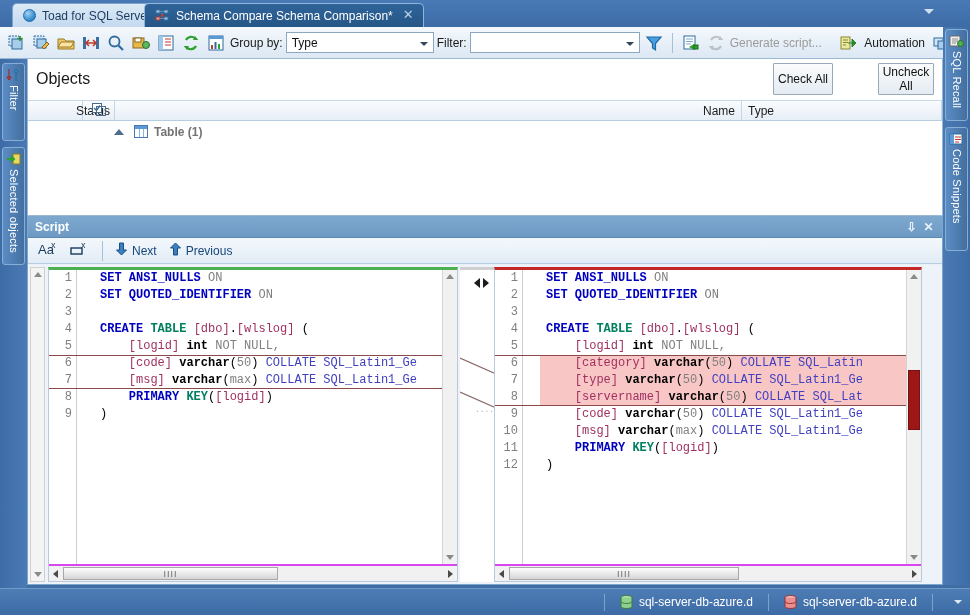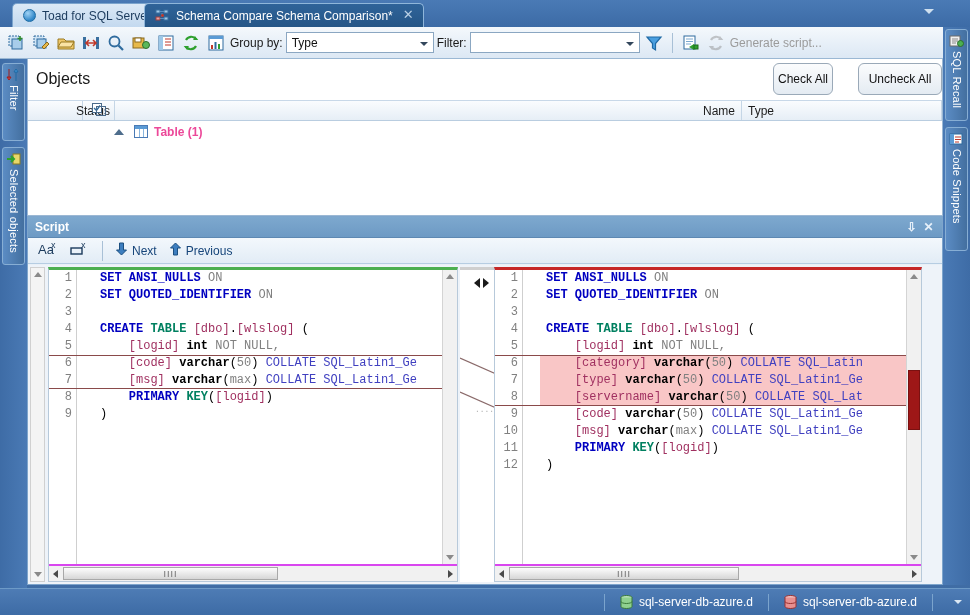--- a/index.html
+++ b/index.html
@@ -136,46 +136,46 @@
     position: relative; height: 42px;
     background: #ffffff; border-bottom: 1px solid #c8d8e8;
   }
   .objects-title {
     position: absolute; left: 8px; top: 11px;
     font-size: 16px; color: #1a1a1a;
   }
   .btn {
     position: absolute; top: 4px; height: 32px;
     background: linear-gradient(180deg,#fbfcfd 0%, #e4ebf2 100%);
-    border: 1px solid #9aa9b8; border-radius: 6px;
+    border: 1px solid #9aa9b8; border-radius: 1px;
     font-size: 12px; color: #111; cursor: pointer;
     font-family: "Liberation Sans", sans-serif;
   }
   #check-all { right: 109px; width: 60px; }
-  #uncheck-all { right: 0; width: 84px; }
+  #uncheck-all { right: 8px; width: 56px; }
 
   .grid-header {
     display: flex; height: 20px;
     background: linear-gradient(180deg,#fafcfe 0%, #e6eef6 100%);
     border-bottom: 1px solid #b9cde0;
     font-size: 12px; color: #1c1c1c;
   }
   .gh {
     display: flex; align-items: center; padding: 0 6px;
     border-right: 1px solid #c5d6e6; cursor: pointer;
   }
   .gh-status { width: 46px; padding-left: 48px; }
   .gh-check { width: 32px; justify-content: center; }
   .gh-name { width: 627px; justify-content: flex-end; }
   .gh-type { flex: 1; }
 
   .grid-body { background: #fff; }
   .grow {
     display: flex; align-items: center; height: 21px;
-    font-size: 12px; color: #ec4899;
+    font-size: 12px; color: #737373;
   }
   .grow.selected {
     background: #6ea8dd;
     color: #ffffff;
     border-top: 1px dotted #2f5f93;
     border-bottom: 1px dotted #2f5f93;
   }
   .cell-status { width: 46px; display: flex; align-items: center; justify-content: center; }
   .cell-check { width: 32px; display: flex; align-items: center; justify-content: center; }
   .cell-name { width: 627px; display: flex; align-items: center; gap: 6px; padding-left: 4px; }
@@ -506,20 +506,37 @@
         <path d="M4 6a6 6 0 0 1 10-1l-2 0" stroke="#8a8a8a" stroke-width="2.2" fill="none"></path>
         <path d="M14 12a6 6 0 0 1-10 1l2 0" stroke="#8a8a8a" stroke-width="2.2" fill="none"></path>
         <path d="M13 2l2 3-4 1z" fill="#8a8a8a"></path>
         <path d="M5 16l-2-3 4-1z" fill="#8a8a8a"></path>
       </svg>
     </div>
     <span class="tb-label dim">Generate script...</span>
 
     <div style="flex:1"></div>
 
+    <div class="automation-row">
+      <span class="tb-btn">
+        <svg width="18" height="18" viewBox="0 0 18 18">
+          <rect x="2" y="3" width="9" height="12" fill="#e8e8a0" stroke="#8a8a30"></rect>
+          <path d="M4 6h5M4 8.5h5M4 11h3" stroke="#8a8a30"></path>
+          <path d="M9 9h7M13 5l4 4-4 4z" fill="#2ea02e" stroke="#1d6b1d" stroke-width="0.8"></path>
+        </svg>
+      </span>
+      <span class="tb-label">Automation</span>
+      <span class="tb-btn">
+        <svg width="18" height="18" viewBox="0 0 18 18">
+          <rect x="2" y="4" width="9" height="8" fill="#cfe4f5" stroke="#2f6b9e"></rect>
+          <rect x="6" y="7" width="9" height="8" fill="#a8cdea" stroke="#2f6b9e"></rect>
+        </svg>
+      </span>
+      <span class="arr" style="position:static;border-left:4px solid transparent;border-right:4px solid transparent;border-top:4px solid #33475c;"></span>
+    </div>
   </div>
 
   <div class="sidetabs-left">
     <div class="vtab" style="top:4px;height:78px;">
       <span class="vicon">
         <svg width="15" height="14" viewBox="0 0 15 14">
           <path d="M3 1v9M3 12l-2-3h4z" fill="#e05050" stroke="#a02020"></path>
           <path d="M10 13V4M10 1l2 3H8z" fill="#4a9fe0" stroke="#1f6aa5"></path>
         </svg>
       </span>

